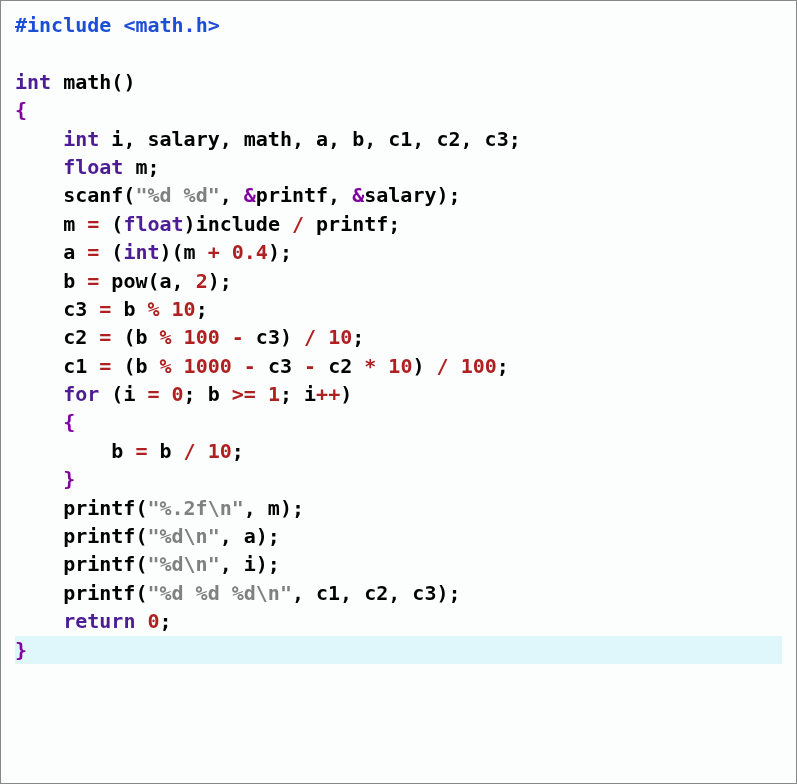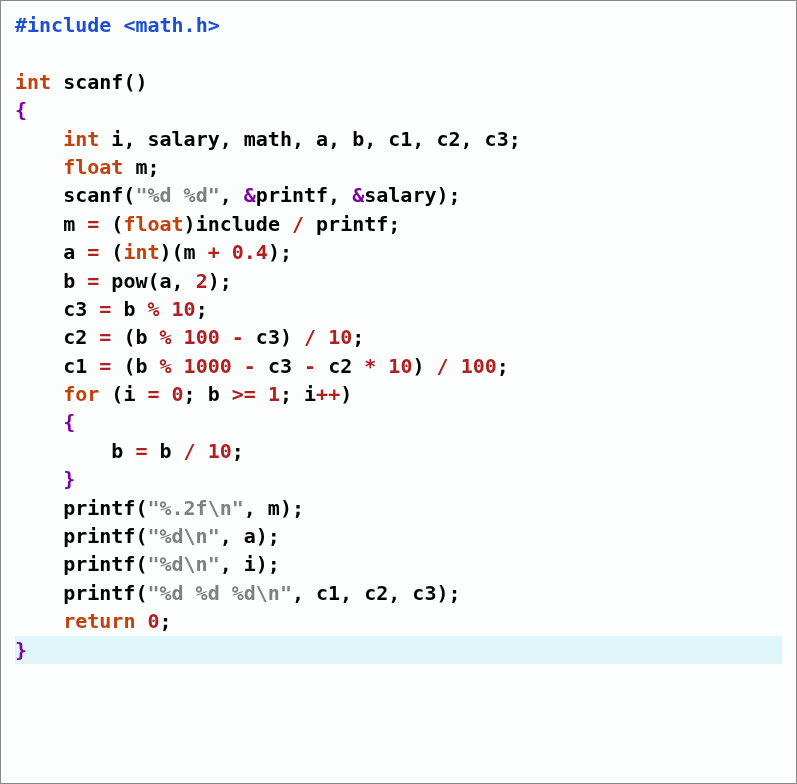--- a/index.html
+++ b/index.html
@@ -9,33 +9,33 @@
       font-size: 20px;
       line-height: 1.42;
       padding: 10px 14px;
       width: 797px;
       height: 784px;
       border: 1px solid #888;
       font-weight: bold;
     }
     pre { white-space: pre; }
     .green { color: #1d4ed8; }
-    .blue { color: #c2410c; font-weight: bold; }
+    .blue { color: #4c1d95; font-weight: bold; }
     .black { color: #000000; }
     .red { color: #b02020; font-weight: bold; }
     .purple { color: #8000a0; font-weight: bold; }
     .comment { color: #808080; }
     .last-line { background: #dff7fa; display: block; width: 100%; }
   </style>
 </head>
 <body>
 
 <pre><span class="green"><span>#include</span> <span>&lt;</span><span>math.h</span><span>&gt;</span></span>
 <span></span>
-<span class="blue">int</span><span class="black"> scanf</span><span class="black">()</span>
+<span class="blue">int</span><span class="black"> math</span><span class="black">()</span>
 <span class="purple">{</span>
     <span class="blue">int</span><span class="black"> i, salary, math, a, b, c1, c2, c3;</span>
     <span class="blue">float</span><span class="black"> m;</span>
 <span class="black">    scanf(</span><span class="comment">"%d %d"</span><span class="black">, </span><span class="purple">&amp;</span><span class="black">printf, </span><span class="purple">&amp;</span><span class="black">salary);</span>
 <span class="black">    m </span><span class="red">=</span><span class="black"> (</span><span class="blue">float</span><span class="black">)include </span><span class="red">/</span><span class="black"> printf;</span>
 <span class="black">    a </span><span class="red">=</span><span class="black"> (</span><span class="blue">int</span><span class="black">)(m </span><span class="red">+</span><span class="black"> </span><span class="red">0.4</span><span class="black">);</span>
 <span class="black">    b </span><span class="red">=</span><span class="black"> pow(a, </span><span class="red">2</span><span class="black">);</span>
 <span class="black">    c3 </span><span class="red">=</span><span class="black"> b </span><span class="red">%</span><span class="black"> </span><span class="red">10</span><span class="black">;</span>
 <span class="black">    c2 </span><span class="red">=</span><span class="black"> (b </span><span class="red">%</span><span class="black"> </span><span class="red">100</span><span class="black"> </span><span class="red">-</span><span class="black"> c3) </span><span class="red">/</span><span class="black"> </span><span class="red">10</span><span class="black">;</span>
 <span class="black">    c1 </span><span class="red">=</span><span class="black"> (b </span><span class="red">%</span><span class="black"> </span><span class="red">1000</span><span class="black"> </span><span class="red">-</span><span class="black"> c3 </span><span class="red">-</span><span class="black"> c2 </span><span class="red">*</span><span class="black"> </span><span class="red">10</span><span class="black">) </span><span class="red">/</span><span class="black"> </span><span class="red">100</span><span class="black">;</span>

